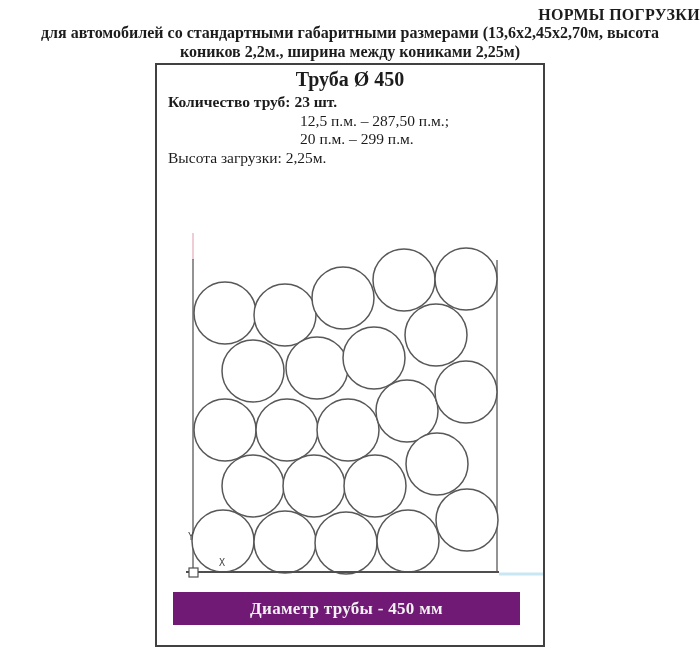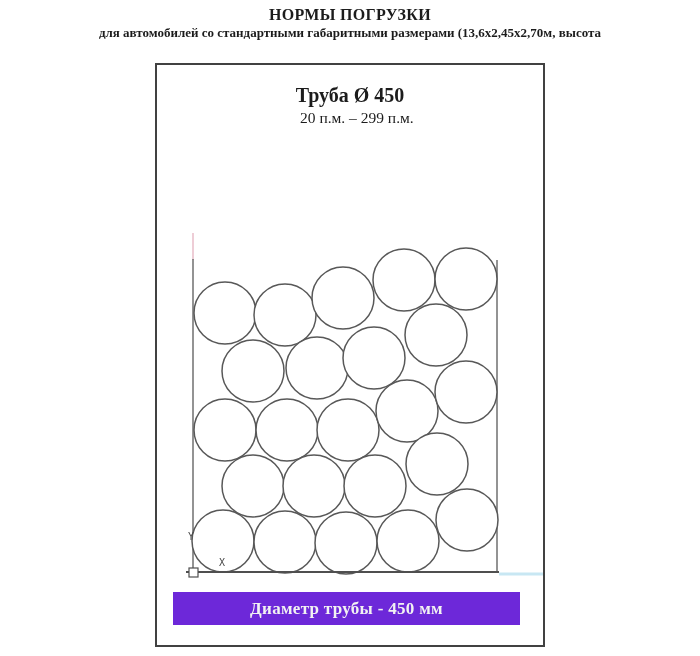--- a/index.html
+++ b/index.html
@@ -8,32 +8,32 @@
     background: #ffffff;
     font-family: "Liberation Serif", serif;
     color: #1c1c1c;
     position: relative;
     overflow: hidden;
   }
   .header {
     position: absolute; top: 5px; left: 0; width: 700px;
     text-align: center; font-weight: 700;
   }
-  .header .h-line1 { font-size: 16px; line-height: 19px; letter-spacing: 0.3px; }
-  .header .h-line2, .header .h-line3 { font-size: 13px; line-height: 18.5px; }
+  .header .h-line1 { font-size: 16px; line-height: 19px; letter-spacing: 0.3px; text-align: right; }
+  .header .h-line2, .header .h-line3 { font-size: 16px; line-height: 18.5px; }
 
   .panel {
     position: absolute; left: 155px; top: 63px;
     width: 390px; height: 584px;
     border: 2px solid #414141;
     background: #ffffff;
     box-sizing: border-box;
   }
   .panel-title {
-    margin-top: 17px;
+    margin-top: 1px;
     text-align: center;
     font-size: 20px; font-weight: 700; line-height: 26px;
   }
   .specs {
     margin-top: 1px;
     padding-left: 11px;
     font-size: 15.5px;
     line-height: 18.5px;
     white-space: nowrap;
   }
@@ -51,40 +51,44 @@
   .floor-cyan { stroke: #c8e7f3; stroke-width: 3; }
   .origin-box { fill: #ffffff; stroke: #4f4f4f; stroke-width: 1.2; }
   .axis-label {
     fill: #4a4a4a;
     font-family: "DejaVu Sans Mono", monospace;
     font-size: 10px;
   }
   .banner {
     position: absolute; left: 16px; top: 527px;
     width: 347px; height: 33px;
-    background: #6d28d9;
+    background: #701a75;
     color: #f2f2f2;
     display: flex; align-items: center; justify-content: center;
     font-size: 17px; font-weight: 700; letter-spacing: 0.3px;
   }
 </style>
 </head>
 <body>
 
 <div class="header">
   <div class="h-line1">НОРМЫ ПОГРУЗКИ</div>
   <div class="h-line2">для автомобилей со стандартными габаритными размерами (13,6х2,45х2,70м, высота</div>
+  <div class="h-line3">коников 2,2м., ширина между кониками 2,25м)</div>
 </div>
 
 <div class="panel">
 
   <div class="panel-title">Труба Ø 450</div>
 
   <div class="specs">
+    <div class="spec-bold">Количество труб: 23 шт.</div>
+    <div class="spec-indent">12,5 п.м. – 287,50 п.м.;</div>
     <div class="spec-indent">20 п.м. – 299 п.м.</div>
+    <div>Высота загрузки: 2,25м.</div>
   </div>
 
   <svg class="diagram-svg" viewBox="0 0 390 584" xmlns="http://www.w3.org/2000/svg">
 
     <line class="wall-pink" x1="38" y1="170" x2="38" y2="197"></line>
     <line class="wall" x1="38" y1="196" x2="38" y2="509"></line>
     <line class="wall" x1="342" y1="197" x2="342" y2="509"></line>
 
     <g>
         <circle cx="70" cy="250" r="31" class="pipe"></circle>

